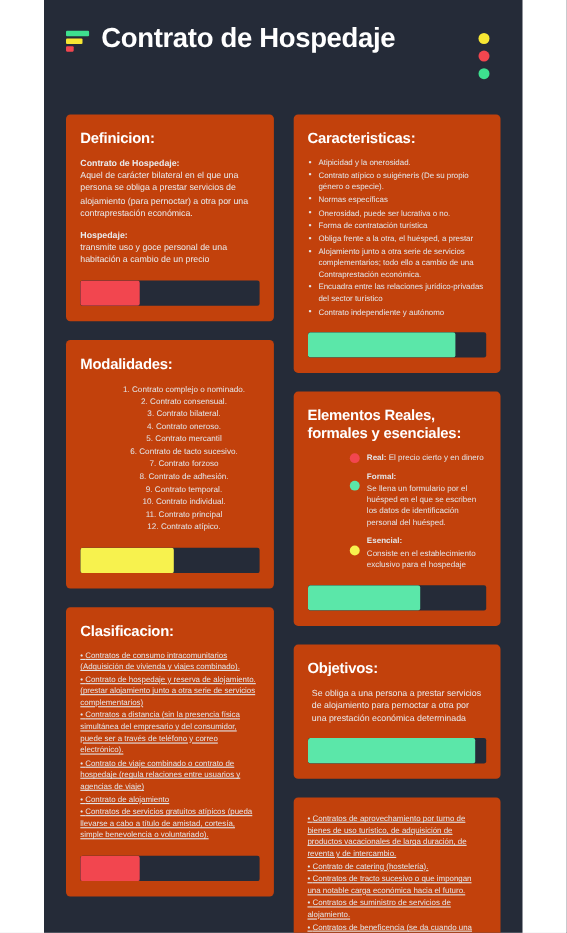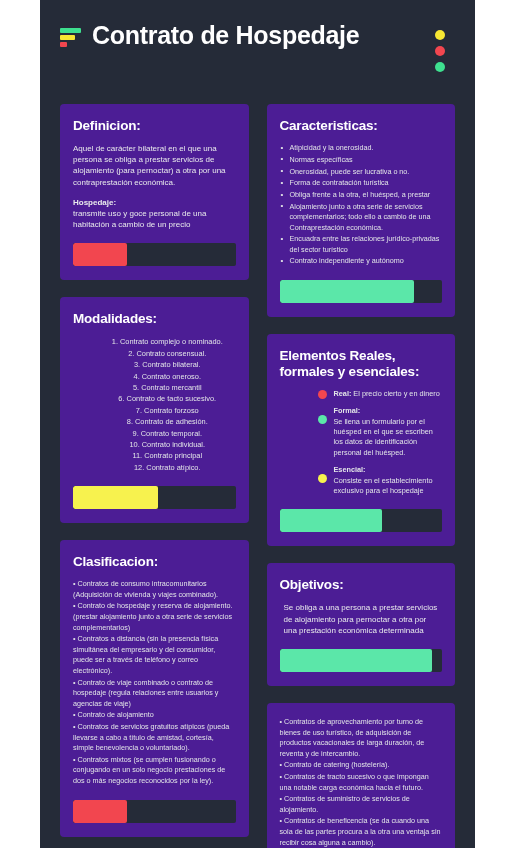--- a/index.html
+++ b/index.html
@@ -48,21 +48,21 @@
   }
   .dots span { width: 10px; height: 10px; border-radius: 50%; display: block; }
   
   .grid {
     padding: 0 20px 16px 20px;
     display: flex;
     gap: 18px;
   }
   .col { width: 189px; display: flex; flex-direction: column; gap: 17px; }
   .card {
-    background: #4c1d95;
+    background: #c2410c;
     border-radius: 4px;
     padding: 14px 13px 14px 13px;
   }
   .card h2 {
     color: #ffffff;
     font-size: 13.5px;
     font-weight: bold;
     line-height: 16px;
     margin-bottom: 9px;
     letter-spacing: -0.2px;
@@ -107,20 +107,21 @@
     line-height: 11.4px;
     text-align: center;
   }
   ol.num li::before { content: counter(n) ". "; }
   
   .plist p {
     color: #e3e5e8;
     font-size: 7.2px;
     line-height: 10.6px;
     margin-bottom: 1px;
+    text-decoration: underline;
   }
   .plist p::before { content: "• "; }
   
   .elem { display: flex; gap: 7px; margin-bottom: 7px; align-items: flex-start; padding-left: 38px; }
   .elem .dot { width: 9px; height: 9px; border-radius: 50%; flex: 0 0 auto; margin-top: 9px; }
   .elem .dot.top { margin-top: 1px; }
   .elem .txt { color: #e3e5e8; font-size: 7.3px; line-height: 10.4px; }
   .elem .txt b { font-weight: bold; }
 </style>
 </head>
@@ -142,20 +143,21 @@
     </div>
   </div>
 
   <div class="grid">
 
     <div class="col">
 
       <div class="card">
         <h2>Definicion:</h2>
         <div class="lead">
+          <b>Contrato de Hospedaje:</b>
           <span>Aquel de carácter bilateral en el que una persona se obliga a prestar servicios de alojamiento (para pernoctar) a otra por una contraprestación económica.</span>
           <div class="gap"></div>
           <b>Hospedaje:</b>
           <span>transmite uso y goce personal de una habitación a cambio de un precio</span>
         </div>
         <div class="bar">
           <i style="background:#f2464f;width:33%"></i>
         </div>
       </div>
 
@@ -182,35 +184,35 @@
 
       <div class="card">
         <h2>Clasificacion:</h2>
         <div class="plist" id="clasificacion-list">
             <p>Contratos de consumo intracomunitarios (Adquisición de vivienda y viajes combinado).</p>
             <p>Contrato de hospedaje y reserva de alojamiento. (prestar alojamiento junto a otra serie de servicios complementarios)</p>
             <p>Contratos a distancia (sin la presencia física simultánea del empresario y del consumidor, puede ser a través de teléfono y correo electrónico).</p>
             <p>Contrato de viaje combinado o contrato de hospedaje (regula relaciones entre usuarios y agencias de viaje)</p>
             <p>Contrato de alojamiento</p>
             <p>Contratos de servicios gratuitos atípicos (pueda llevarse a cabo a título de amistad, cortesía, simple benevolencia o voluntariado).</p>
-            <p>Contratos mixtos (se cumplen fusionando o conjugando en un solo negocio prestaciones de dos o más negocios reconocidos por la ley).</p>
           </div>
         <div class="bar">
           <i style="background:#f2464f;width:33%"></i>
         </div>
       </div>
 
     </div>
 
     <div class="col">
 
       <div class="card">
         <h2>Caracteristicas:</h2>
         <ul class="bul" id="caracteristicas-list">
             <li>Atipicidad y la onerosidad.</li>
+            <li>Contrato atípico o suigéneris (De su propio género o especie).</li>
             <li>Normas específicas</li>
             <li>Onerosidad, puede ser lucrativa o no.</li>
             <li>Forma de contratación turística</li>
             <li>Obliga frente a la otra, el huésped, a prestar</li>
             <li>Alojamiento junto a otra serie de servicios complementarios; todo ello a cambio de una Contraprestación económica.</li>
             <li>Encuadra entre las relaciones jurídico-privadas del sector turístico</li>
             <li>Contrato independiente y autónomo</li>
           </ul>
         <div class="bar">
           <i style="background:#5be7a9;width:83%"></i>

